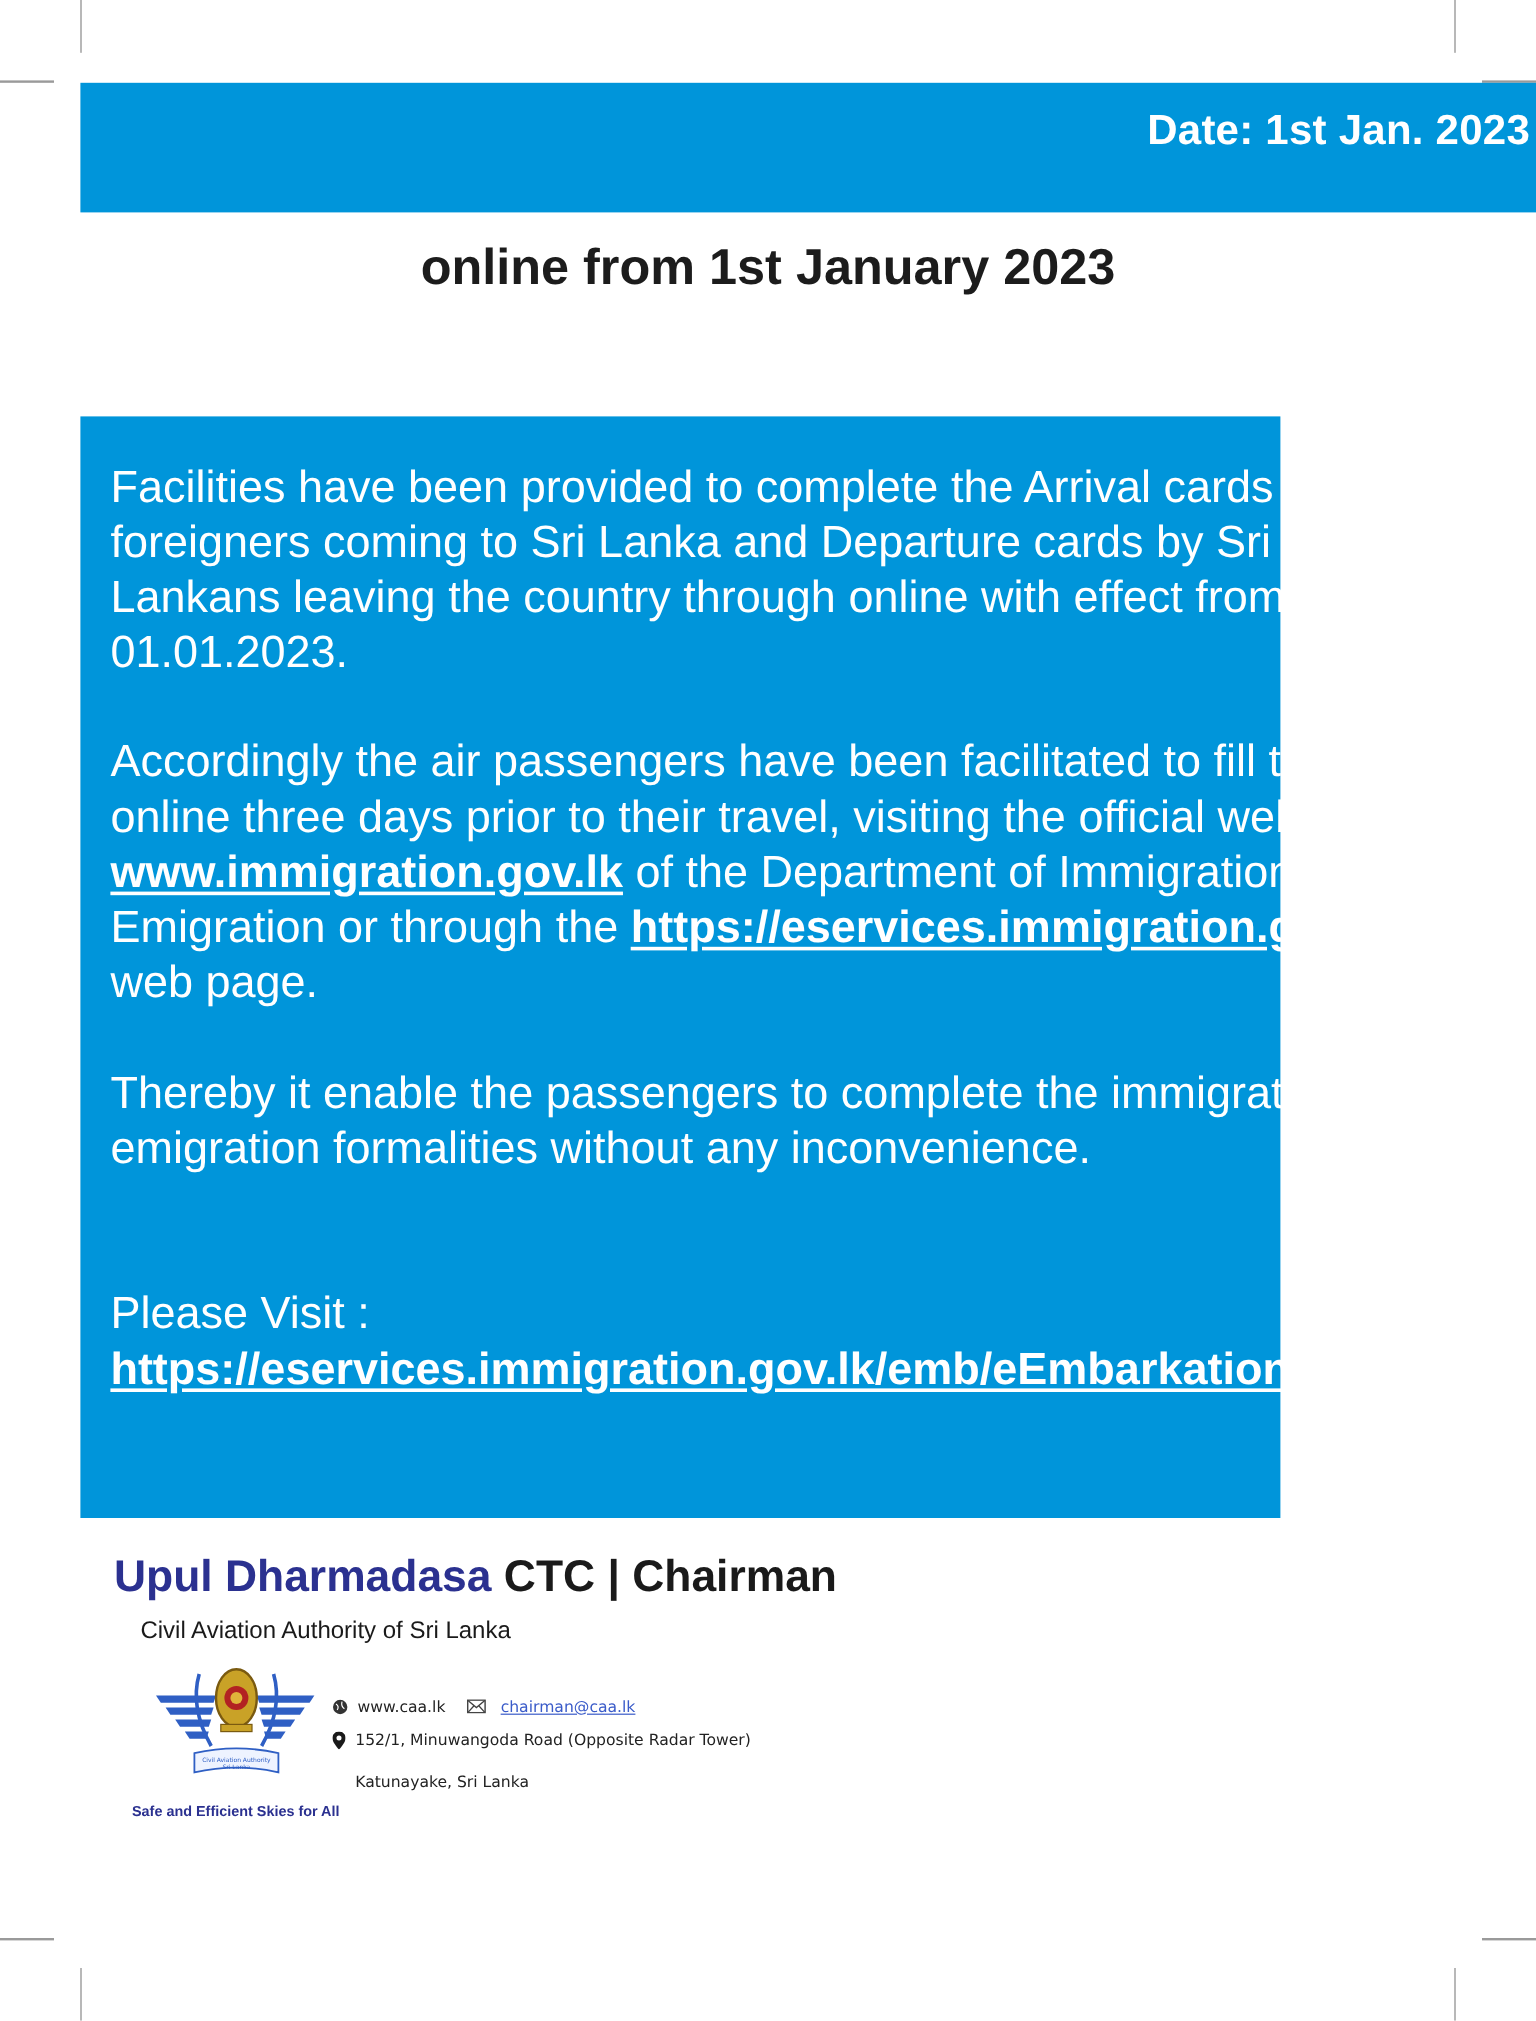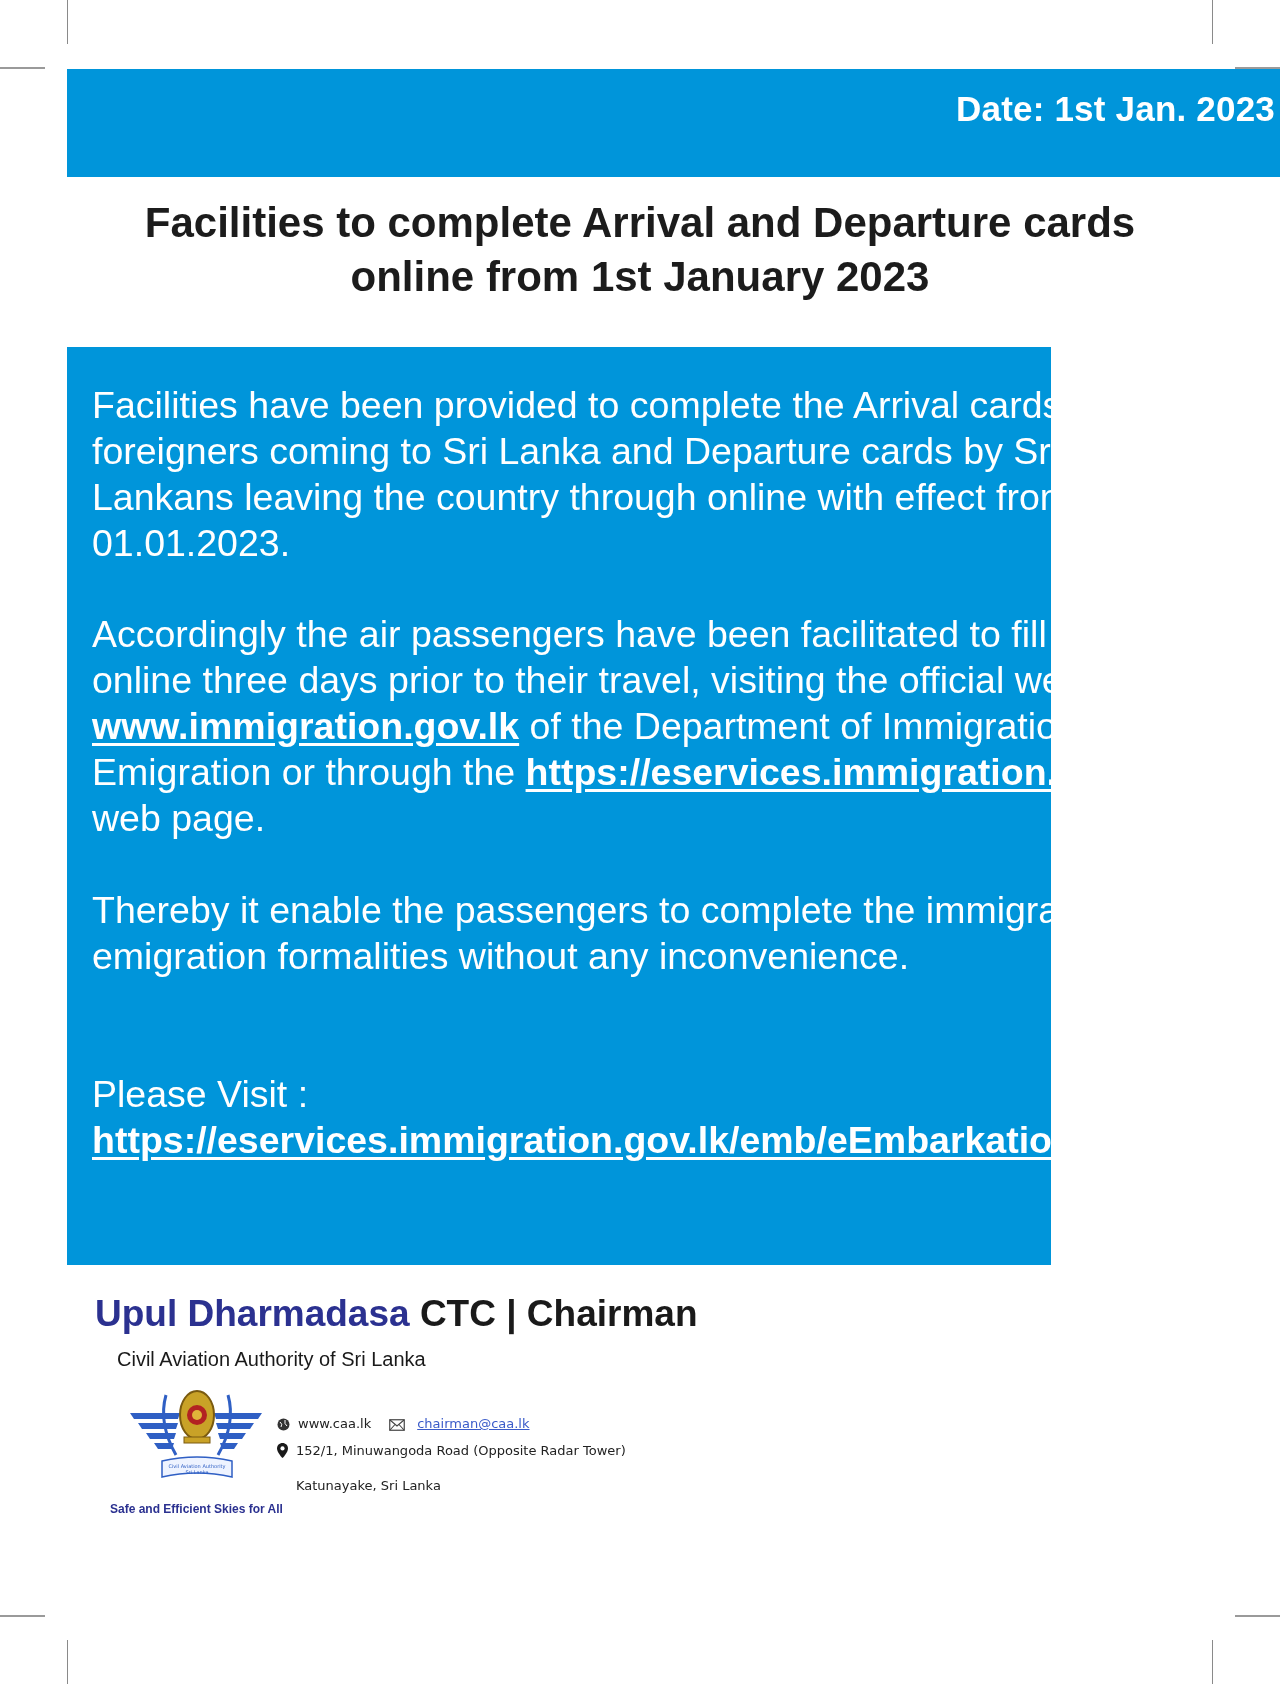--- a/index.html
+++ b/index.html
@@ -23,20 +23,21 @@
 
   .title {
     position: absolute; left: 67px; top: 196px; width: 1146px;
     text-align: center; color: #1c1c1c; font-weight: bold;
     font-size: 42px; line-height: 54px;
   }
 
   .body-band {
     position: absolute; left: 67px; top: 347px; width: 984px; height: 918px;
     background: #0095da;
+    padding-left: 16px;
   }
   .para {
     position: absolute; left: 25px; width: 1110px;
     color: #ffffff; font-size: 37.5px; line-height: 46px;
   }
   .para a { color: #ffffff; font-weight: bold; text-underline-offset: 4px; }
   .p1 { top: 35px; }
   .p2 { top: 264px; }
   .p3 { top: 540px; }
   .p4 { top: 724px; }
@@ -47,21 +48,21 @@
   .sig-name .name { color: #2b3190; }
   .sig-name .role { color: #1a1a1a; }
   .org {
     position: absolute; left: 117px; top: 1348px; font-size: 20px; color: #1a1a1a;
   }
   .logo {
     position: absolute; left: 128px; top: 1383px; width: 138px; height: 100px;
   }
   .contact { position: absolute; font-family: "DejaVu Sans", sans-serif; font-size: 13px; color: #222; }
   .contact a { color: #3a5bc9; text-decoration: underline; }
-  .c1 { left: 277px; top: 1416px; display: flex; align-items: flex-end; gap: 8px; }
+  .c1 { left: 277px; top: 1416px; display: flex; align-items: flex-start; gap: 8px; }
   .c2 { left: 277px; top: 1443px; display: flex; align-items: center; gap: 8px; }
   .c3 { left: 296px; top: 1466px; margin-top: 12px; }
   .ico { display: inline-flex; align-items: center; justify-content: center; }
   .tagline {
     position: absolute; left: 110px; top: 1502px; font-family: Liberation Sans, sans-serif;
     font-size: 12px; font-weight: bold; color: #2b3190;
   }
 </style>
 </head>
 <body>
@@ -73,21 +74,20 @@
 <div class="crop h" style="left:0;top:1615px;width:45px;"></div>
 <div class="crop h" style="left:1235px;top:1615px;width:45px;"></div>
 <div class="crop v" style="left:67px;top:1640px;height:44px;"></div>
 <div class="crop v" style="left:1212px;top:1640px;height:44px;"></div>
 
 <div class="date-band">
   <div class="date-text">Date: 1st Jan. 2023</div>
 </div>
 
 <div class="title">
-  <div>Facilities to complete Arrival and Departure cards</div>
   <div>online from 1st January 2023</div>
 </div>
 
 <div class="body-band">
   <div class="para p1">Facilities have been provided to complete the Arrival cards by foreigners coming to Sri Lanka and Departure cards by Sri Lankans leaving the country through online with effect from 01.01.2023.</div>
 
   <div class="para p2"><span>Accordingly the air passengers have been facilitated to fill this card online three days prior to their travel, visiting the official web site </span><a href="#">www.immigration.gov.lk</a><span> of the Department of Immigration and Emigration or through the </span><a href="#">https://eservices.immigration.gov.lk</a><span> web page.</span></div>
 
   <div class="para p3">Thereby it enable the passengers to complete the immigration and emigration formalities without any inconvenience.</div>
 

